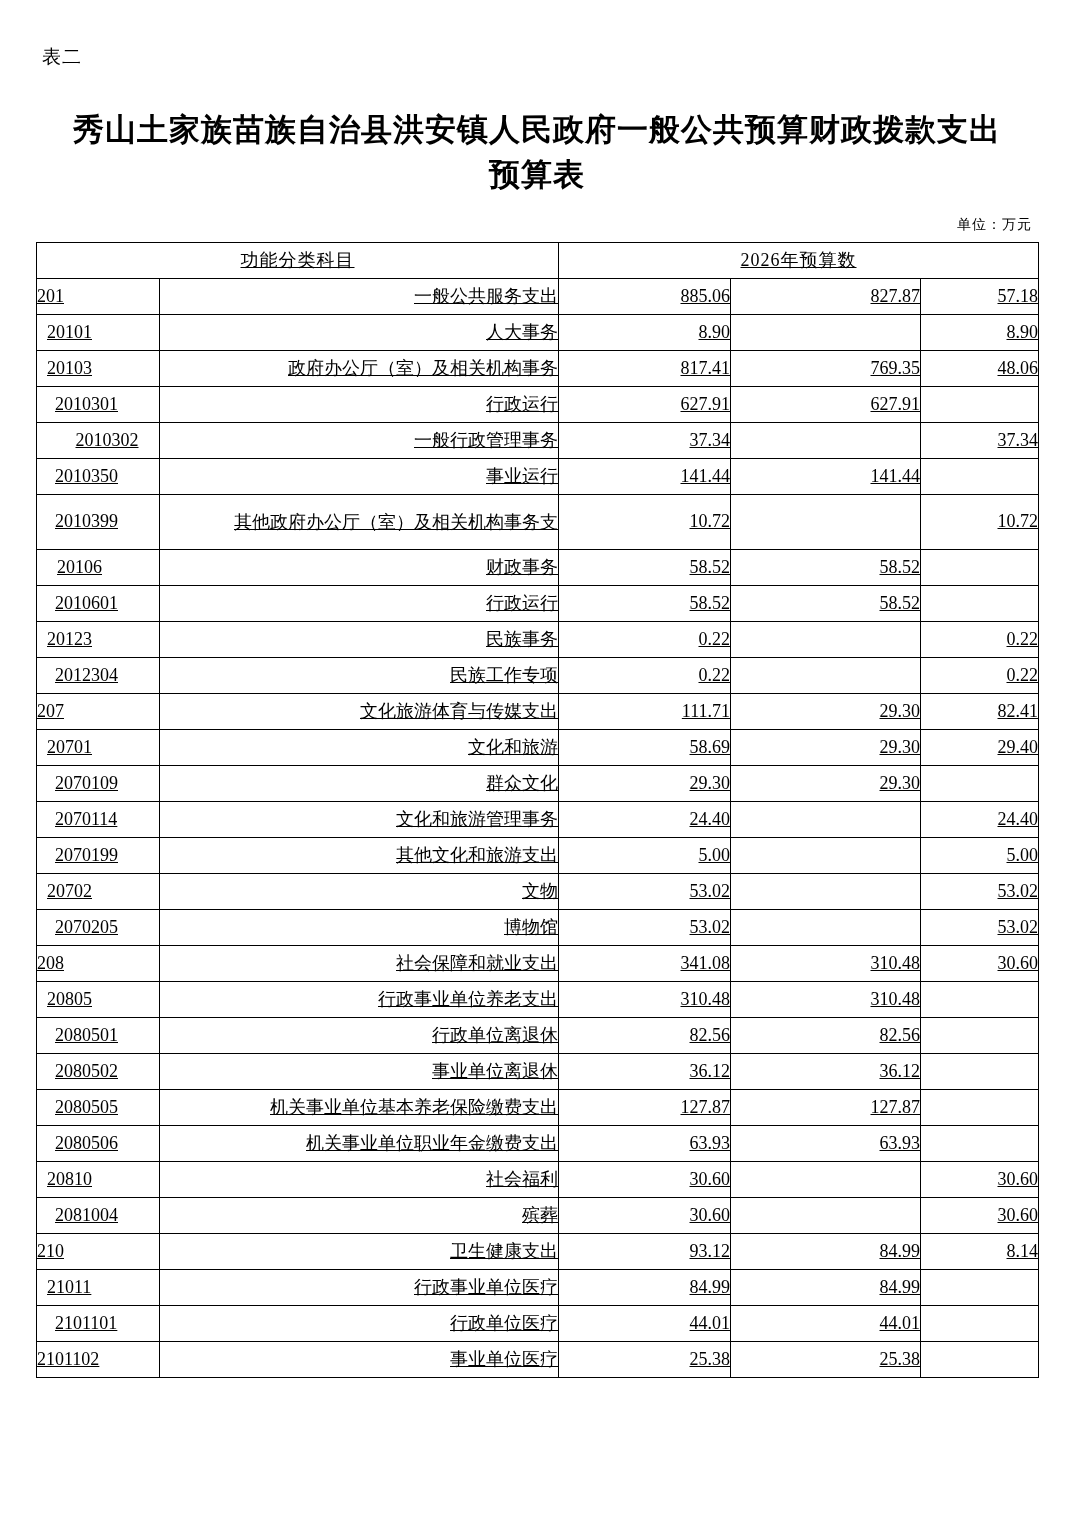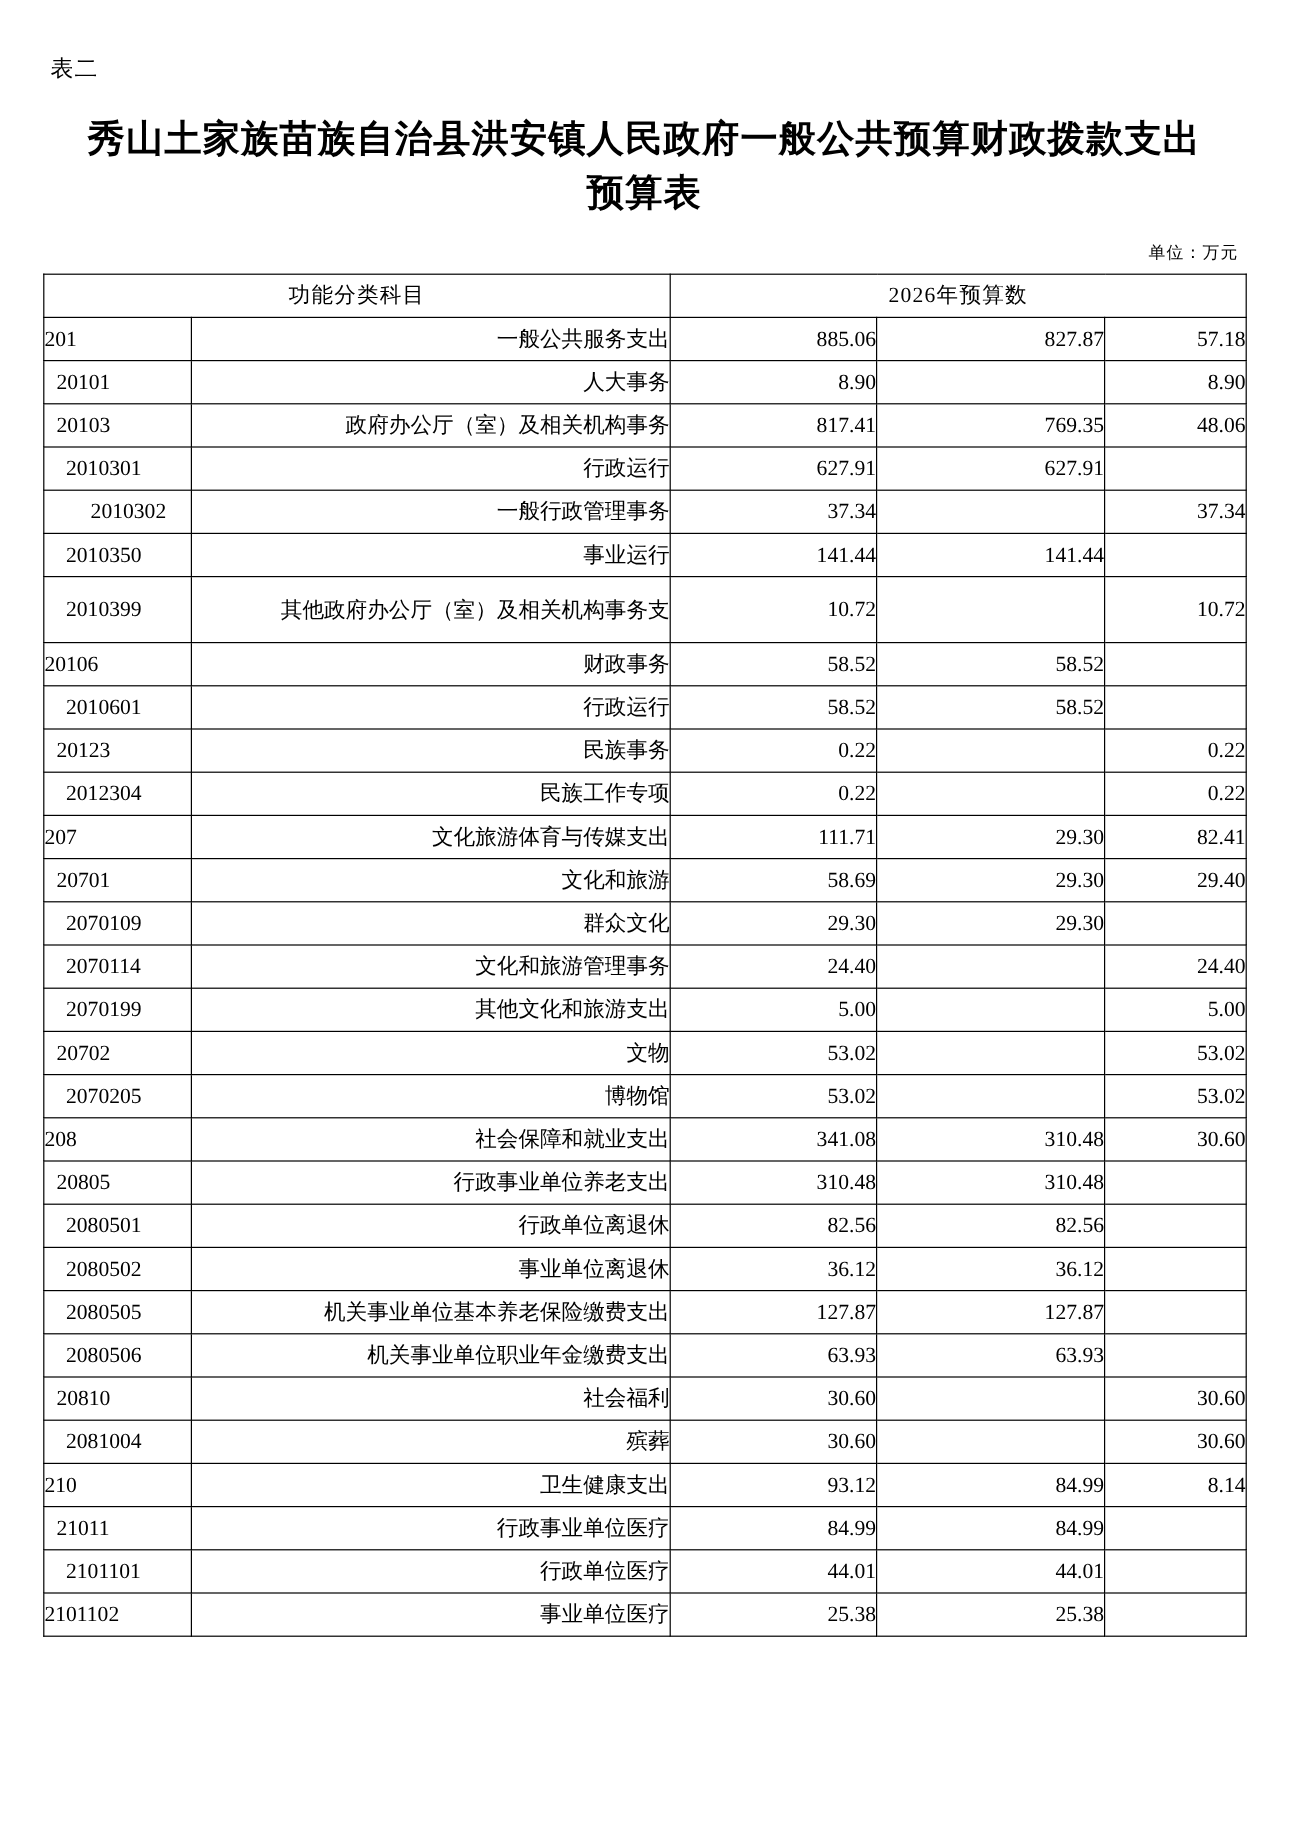--- a/index.html
+++ b/index.html
@@ -17,21 +17,21 @@
     width: 1074px;
     min-height: 1520px;
     box-sizing: border-box;
     padding: 44px 36px 10px 36px;
     position: relative;
   }
   .sheet-label {
     font-family: Liberation Serif, serif;
     font-size: 19px;
     margin-left: 6px;
-    margin-bottom: 24px;
+    margin-bottom: 38px;
     letter-spacing: 1px;
   }
   .doc-title {
     text-align: center;
     font-size: 31px;
     font-weight: bold;
     line-height: 1.45;
     letter-spacing: 1px;
     margin: 0 24px 18px 24px;
     font-family: "Liberation Serif", "DejaVu Serif", serif;
@@ -40,20 +40,21 @@
     text-align: right;
     font-size: 14px;
     margin: 18px 6px 8px 0;
     letter-spacing: 1px;
   }
   table.budget {
     border-collapse: collapse;
     width: 1002px;
     margin: 0 auto;
     table-layout: fixed;
+    text-decoration: underline;
   }
   table.budget td, table.budget th {
     border: 1px solid #000000;
     font-size: 18px;
     font-weight: normal;
     padding: 0;
     height: 35px;
     vertical-align: middle;
     font-family: "Liberation Serif", "DejaVu Serif", serif;
   }
@@ -175,21 +176,21 @@
           <td class="num"></td>
         </tr>
         <tr class="tall">
           <td class="code" style="padding-left: 18px;">2010399</td>
           <td class="name lvl3">其他政府办公厅（室）及相关机构事务支</td>
           <td class="num">10.72</td>
           <td class="num"></td>
           <td class="num">10.72</td>
         </tr>
         <tr>
-          <td class="code" style="padding-left: 0;">20106</td>
+          <td class="code" style="padding-left: 20px;">20106</td>
           <td class="name lvl2">财政事务</td>
           <td class="num">58.52</td>
           <td class="num">58.52</td>
           <td class="num"></td>
         </tr>
         <tr>
           <td class="code" style="padding-left: 18px;">2010601</td>
           <td class="name lvl3">行政运行</td>
           <td class="num">58.52</td>
           <td class="num">58.52</td>

